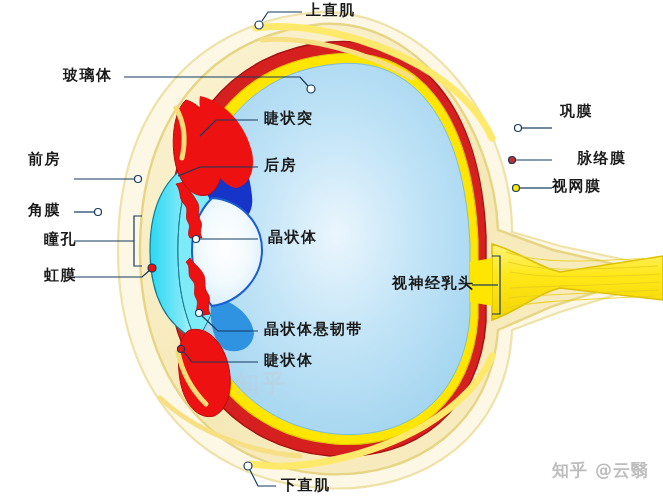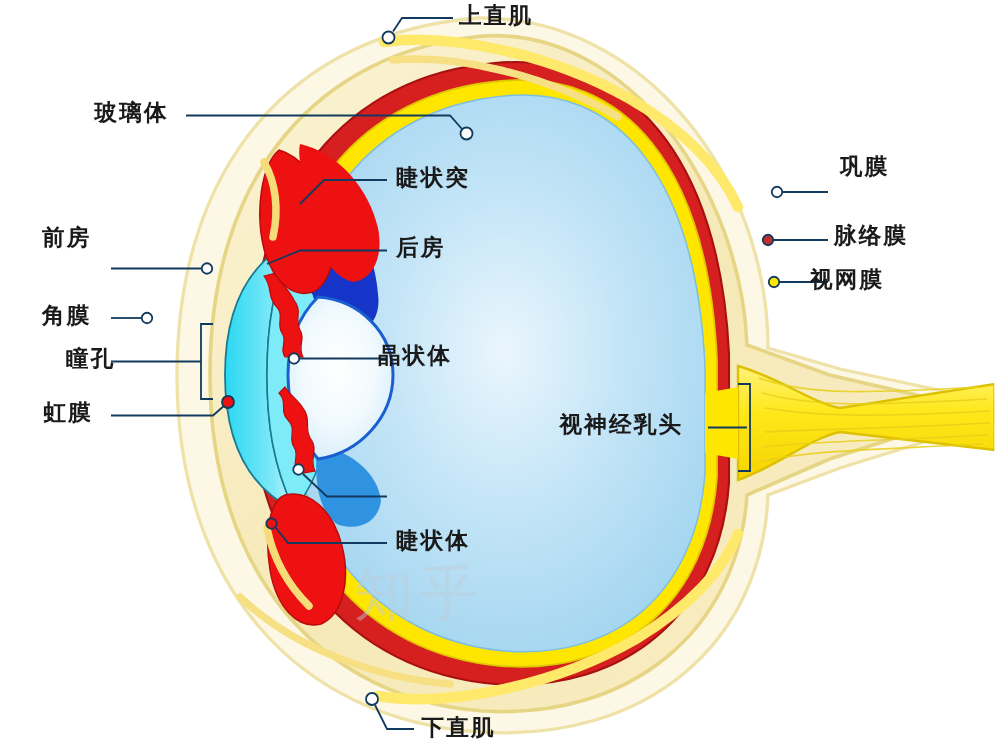--- a/index.html
+++ b/index.html
@@ -42,22 +42,22 @@
   #watermark-corner {
     right: 14px;
     bottom: 14px;
     font-size: 17px;
     font-weight: 700;
     color: #bdbdbd;
   }
   #watermark-center {
     left: 236px;
     top: 368px;
-    font-size: 40px;
-    font-weight: 400;
+    font-size: 23px;
+    font-weight: 700;
     color: rgba(190, 205, 215, 0.45);
     letter-spacing: 3px;
   }
 </style>
 </head>
 <body>
 
 <div id="stage">
 
   <svg id="diagram-svg" viewBox="0 0 663 500">
@@ -319,37 +319,39 @@
   <div class="label" style="left:306px; top:3px;">上直肌</div>
 
   <div class="label" style="left:63px; top:68px;">玻璃体</div>
 
   <div class="label" style="left:264px; top:111px;text-align:right;">睫状突</div>
 
   <div class="label" style="left:560px; top:104px;">巩膜</div>
 
   <div class="label" style="left:264px; top:158px;">后房</div>
 
-  <div class="label" style="left:556px; top:151px;font-family:Liberation Mono, monospace;">脉络膜</div>
-
-  <div class="label" style="left:540px; top:179px;">视网膜</div>
+  <div class="label" style="left:577px; top:151px;">脉络膜</div>
+
+  <div class="label" style="left:552px; top:179px;">视网膜</div>
 
   <div class="label" style="left:28px; top:152px;font-family:Liberation Serif, serif;">前房</div>
 
   <div class="label" style="left:28px; top:203px;">角膜</div>
 
-  <div class="label" style="left:252px; top:230px;">晶状体</div>
+  <div class="label" style="left:268px; top:230px;">晶状体</div>
 
   <div class="label" style="left:44px; top:232px;">瞳孔</div>
 
-  <div class="label" style="left:29px; top:268px;">虹膜</div>
-
-  <div class="label" style="left:373px; top:276px;">视神经乳头</div>
-
+  <div class="label" style="left:44px; top:268px;">虹膜</div>
+
+  <div class="label" style="left:392px; top:276px;font-family:Liberation Serif, serif;">视神经乳头</div>
+
+  <div class="label" style="left:264px; top:322px;">晶状体悬韧带</div>
 
   <div class="label" style="left:264px; top:353px;">睫状体</div>
 
   <div class="label" style="left:281px; top:478px;">下直肌</div>
 
   <div class="watermark" id="watermark-center" style="position:absolute;">知乎</div>
 
+  <div class="watermark" id="watermark-corner" style="position:absolute;">知乎 @云翳</div>
 
 </div>
 
 </body></html>

